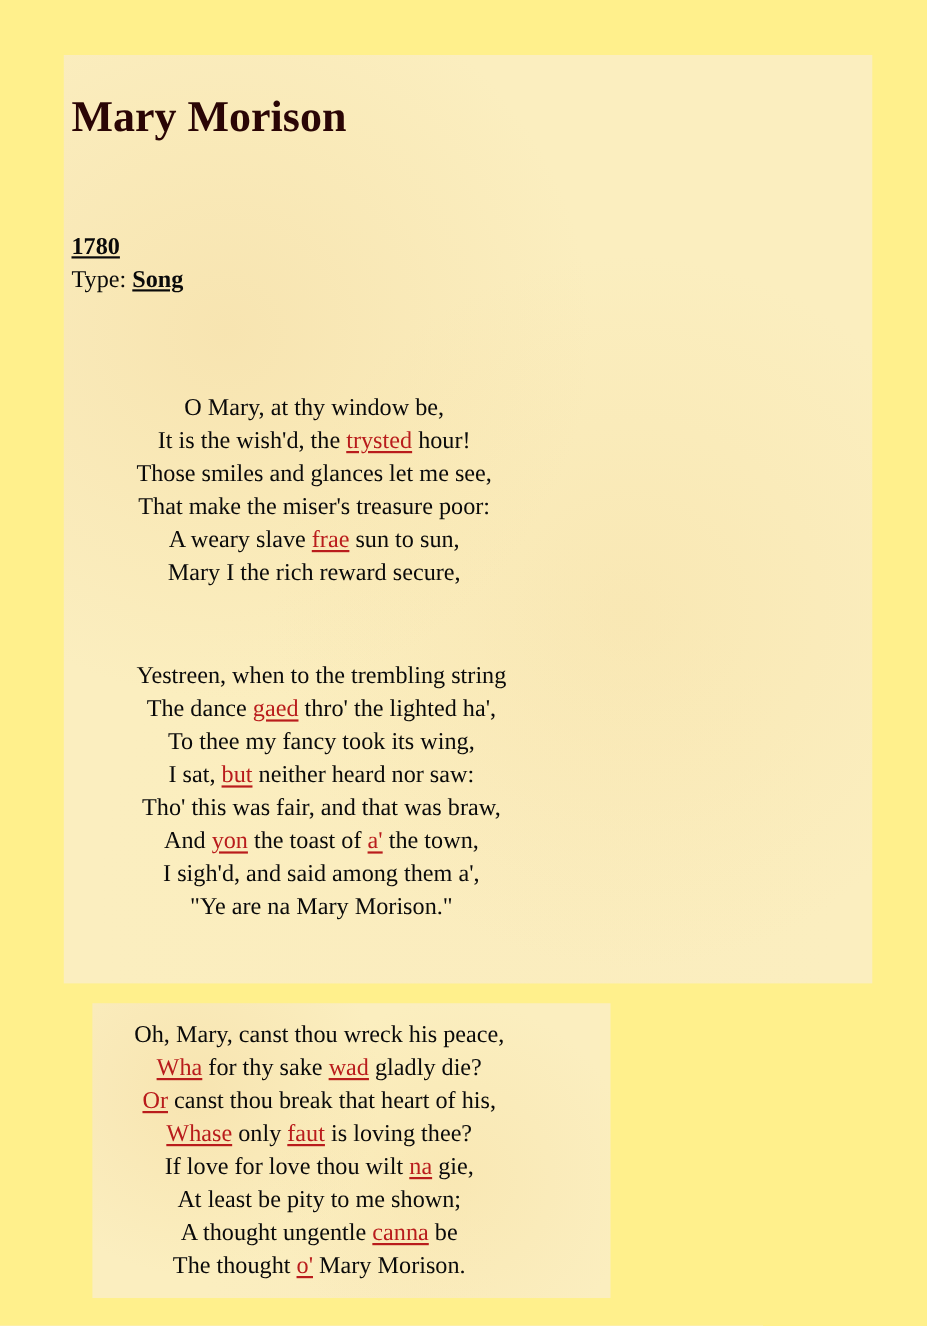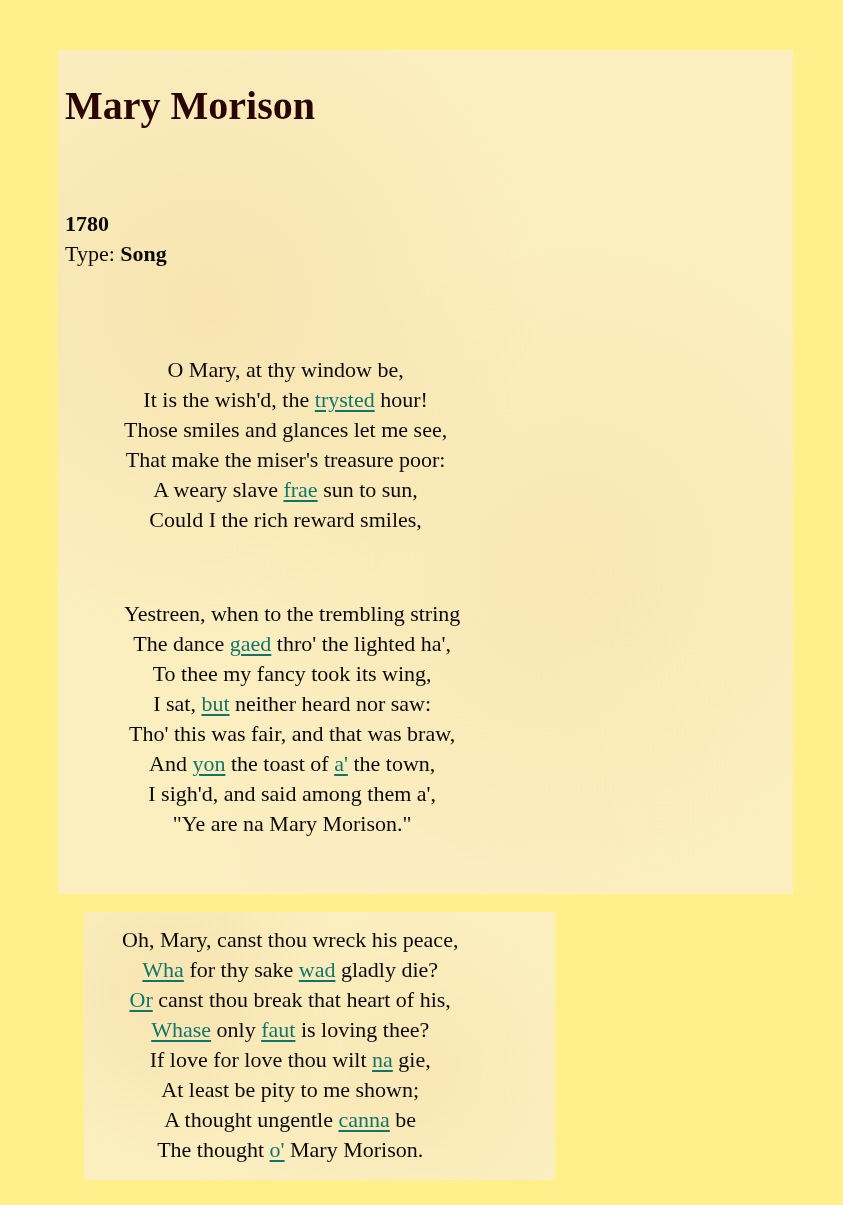--- a/index.html
+++ b/index.html
@@ -18,24 +18,24 @@
       radial-gradient(circle at 70% 60%, rgba(245,220,160,0.35) 0, rgba(245,220,160,0) 45%),
       radial-gradient(circle at 50% 90%, rgba(250,235,190,0.5) 0, rgba(250,235,190,0) 40%);
   }
   #main-panel { left:58px; top:50px; width:735px; height:844px; }
   #second-panel { left:84px; top:912px; width:471px; height:268px; }
   h1 {
     position:absolute; left:65px; top:82px; margin:0;
     font-size:40px; font-weight:bold; color:#2a0505; line-height:1.2;
   }
   .meta { position:absolute; left:65px; top:209px; font-size:22px; line-height:30px; }
-  .meta b { font-weight:bold; }
+  .meta b { font-weight:bold;text-decoration:underline; }
   .stanza { position:absolute; font-size:22px; line-height:30px; }
   .stanza .line { white-space:nowrap;text-align:center; }
-  .gloss { color:#0f766e; text-decoration:underline; text-underline-offset:3px; cursor:pointer; }
+  .gloss { color:#b91c1c; text-decoration:underline; text-underline-offset:3px; cursor:pointer; }
   #stanza-1 { left:124px; top:355px; }
   #stanza-2 { left:124px; top:599px; }
   #stanza-3 { left:122px; top:925px; }
 </style>
 </head>
 <body>
 
 <div class="panel" id="main-panel"></div>
 <div class="panel" id="second-panel"></div>
 
@@ -45,21 +45,21 @@
   <div><b>1780</b></div>
   <div><span>Type:</span> <b>Song</b></div>
 </div>
 
 <div class="stanza" id="stanza-1">
     <div class="line"><span>O Mary, at thy window be,</span></div>
     <div class="line"><span>It is the wish'd, the </span><a class="gloss">trysted</a><span> hour!</span></div>
     <div class="line"><span>Those smiles and glances let me see,</span></div>
     <div class="line"><span>That make the miser's treasure poor:</span></div>
     <div class="line"><span>A weary slave </span><a class="gloss">frae</a><span> sun to sun,</span></div>
-    <div class="line"><span>Could I the rich reward smiles,</span></div>
+    <div class="line"><span>Mary I the rich reward secure,</span></div>
   </div>
 <div class="stanza" id="stanza-2">
     <div class="line"><span>Yestreen, when to the trembling string</span></div>
     <div class="line"><span>The dance </span><a class="gloss">gaed</a><span> thro' the lighted ha',</span></div>
     <div class="line"><span>To thee my fancy took its wing,</span></div>
     <div class="line"><span>I sat, </span><a class="gloss">but</a><span> neither heard nor saw:</span></div>
     <div class="line"><span>Tho' this was fair, and that was braw,</span></div>
     <div class="line"><span>And </span><a class="gloss">yon</a><span> the toast of </span><a class="gloss">a'</a><span> the town,</span></div>
     <div class="line"><span>I sigh'd, and said among them a',</span></div>
     <div class="line"><span>"Ye are na Mary Morison."</span></div>

